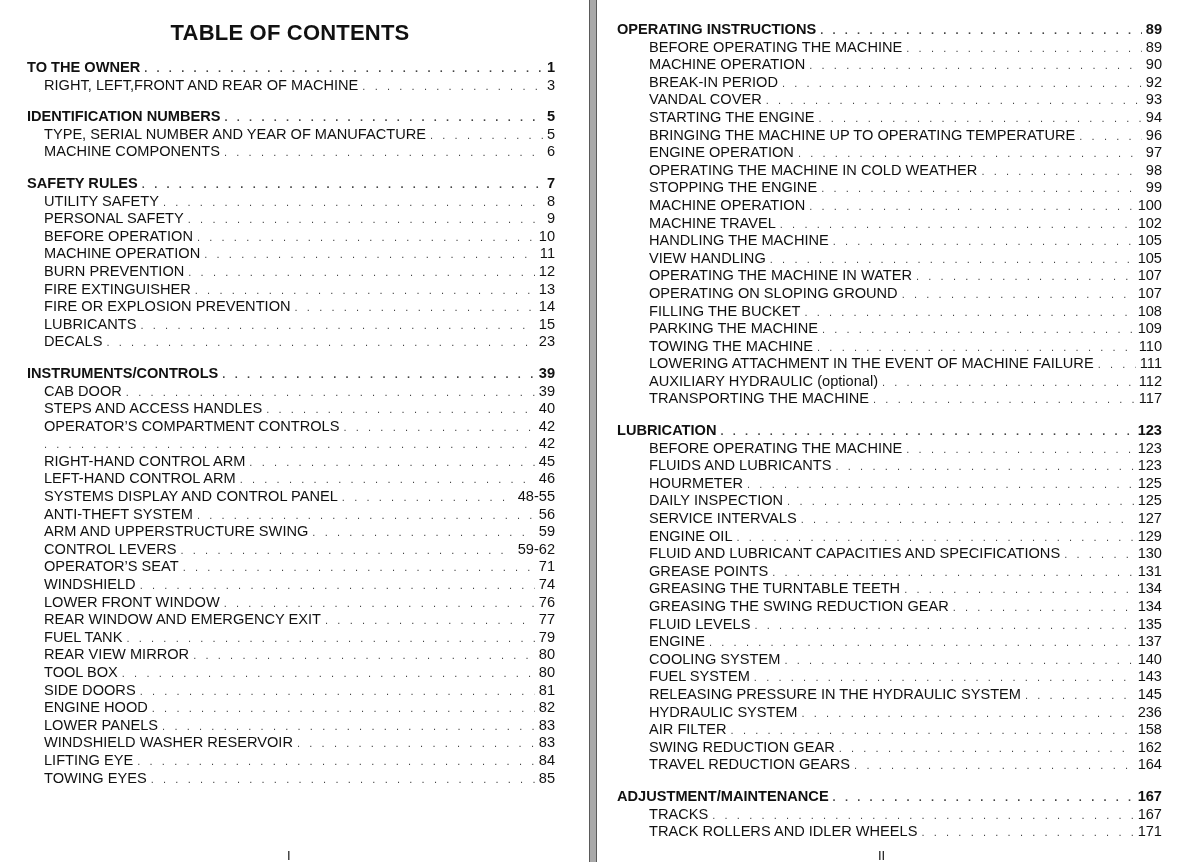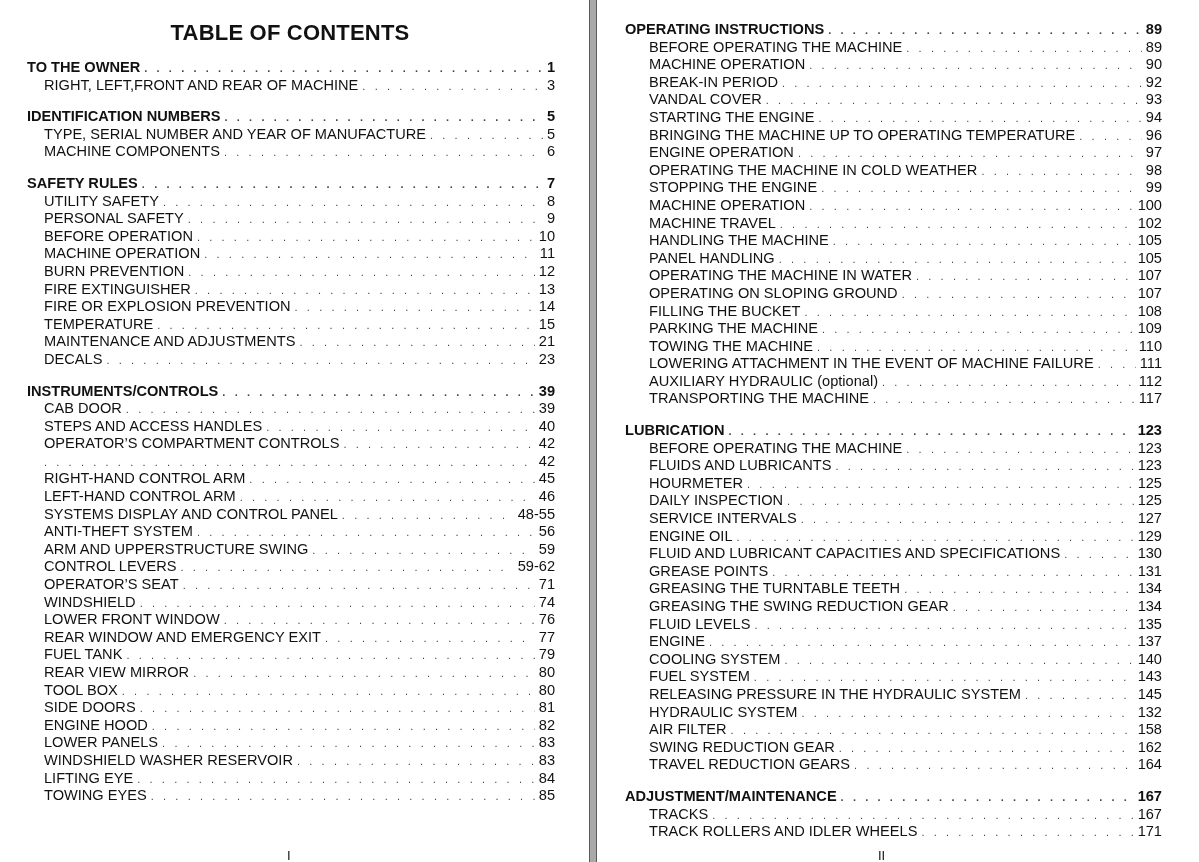--- a/index.html
+++ b/index.html
@@ -34,21 +34,21 @@
   }
   .row .leader::after {
     content:". . . . . . . . . . . . . . . . . . . . . . . . . . . . . . . . . . . . . . . . . . . . . . . . . . . . . . . . . . . . . . . . . . . . . . . . . . . . . . . . . . . . . . . . .";
   }
   .row .num { flex:0 0 auto; text-align:right; }
   .row.section { font-weight:bold; margin-top:14px; }
   .row.section:first-child { margin-top:0; }
   .page-left .row.sub { padding-left:44px; }
   .page-right .row.sub { padding-left:52px; }
   .page-left .row.section { padding-left:27px; }
-  .page-right .row.section { padding-left:28px; }
+  .page-right .row.section { padding-left:20px; }
   .folio {
     position:absolute; top:848px; font-size:13px;
   }
   .page-left .folio { left:287px; }
   .page-right .folio { left:281px; }
 </style>
 </head>
 <body>
 
 <div class="page page-left">
@@ -113,28 +113,23 @@
         <span class="label">FIRE EXTINGUISHER</span>
         <span class="leader"></span>
         <span class="num">13</span>
       </div>
       <div class="row sub">
         <span class="label">FIRE OR EXPLOSION PREVENTION</span>
         <span class="leader"></span>
         <span class="num">14</span>
       </div>
       <div class="row sub">
-        <span class="label">TEMPERATURE</span>
+        <span class="label">LUBRICANTS</span>
         <span class="leader"></span>
         <span class="num">15</span>
-      </div>
-      <div class="row sub">
-        <span class="label">MAINTENANCE AND ADJUSTMENTS</span>
-        <span class="leader"></span>
-        <span class="num">21</span>
       </div>
       <div class="row sub">
         <span class="label">DECALS</span>
         <span class="leader"></span>
         <span class="num">23</span>
       </div>
       <div class="row section">
         <span class="label">INSTRUMENTS/CONTROLS</span>
         <span class="leader"></span>
         <span class="num">39</span>
@@ -320,21 +315,21 @@
         <span class="label">MACHINE TRAVEL</span>
         <span class="leader"></span>
         <span class="num">102</span>
       </div>
       <div class="row sub">
         <span class="label">HANDLING THE MACHINE</span>
         <span class="leader"></span>
         <span class="num">105</span>
       </div>
       <div class="row sub">
-        <span class="label">PANEL HANDLING</span>
+        <span class="label">VIEW HANDLING</span>
         <span class="leader"></span>
         <span class="num">105</span>
       </div>
       <div class="row sub">
         <span class="label">OPERATING THE MACHINE IN WATER</span>
         <span class="leader"></span>
         <span class="num">107</span>
       </div>
       <div class="row sub">
         <span class="label">OPERATING ON SLOPING GROUND</span>
@@ -447,21 +442,21 @@
         <span class="num">143</span>
       </div>
       <div class="row sub">
         <span class="label">RELEASING PRESSURE IN THE HYDRAULIC SYSTEM</span>
         <span class="leader"></span>
         <span class="num">145</span>
       </div>
       <div class="row sub">
         <span class="label">HYDRAULIC SYSTEM</span>
         <span class="leader"></span>
-        <span class="num">132</span>
+        <span class="num">236</span>
       </div>
       <div class="row sub">
         <span class="label">AIR FILTER</span>
         <span class="leader"></span>
         <span class="num">158</span>
       </div>
       <div class="row sub">
         <span class="label">SWING REDUCTION GEAR</span>
         <span class="leader"></span>
         <span class="num">162</span>

